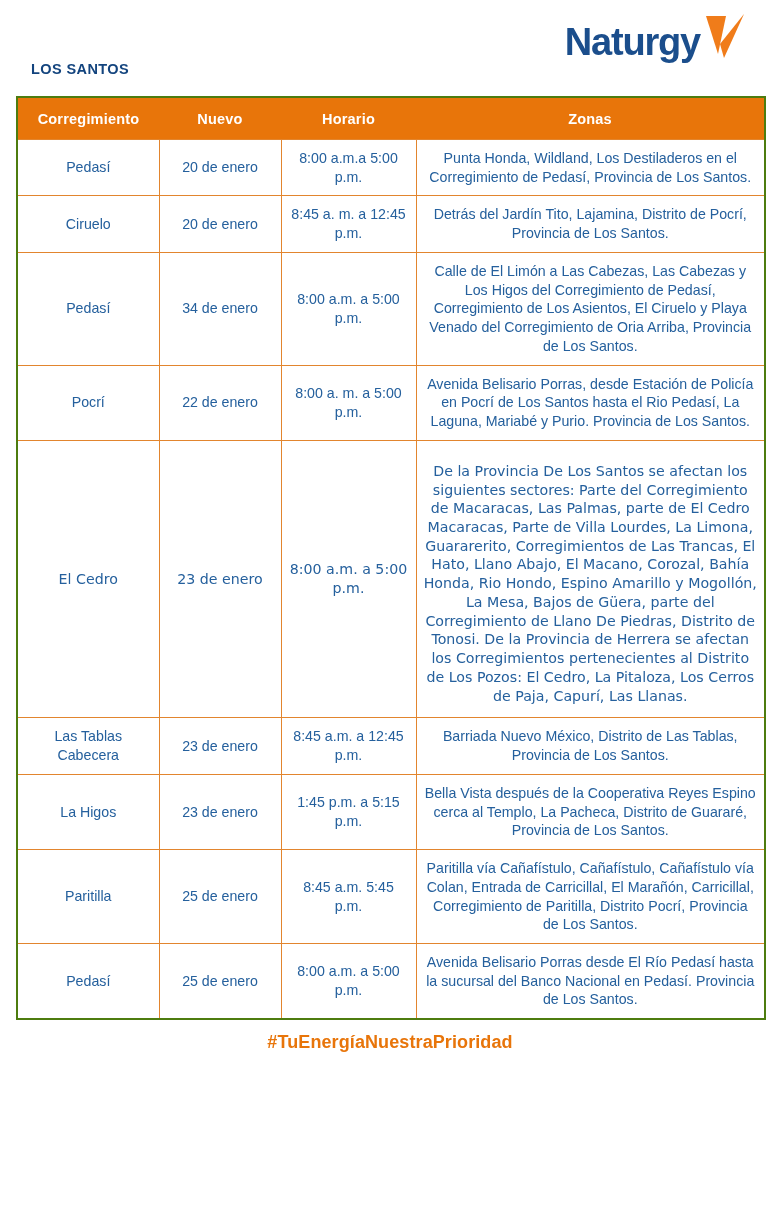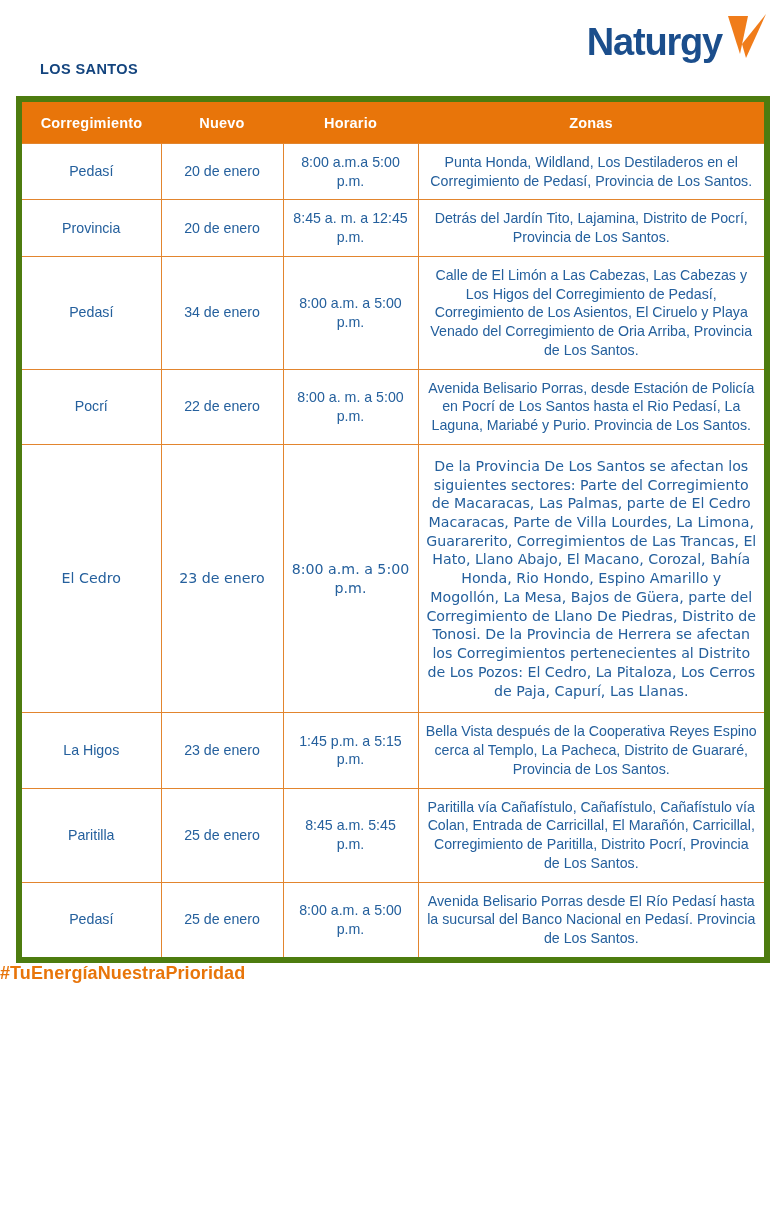--- a/index.html
+++ b/index.html
@@ -22,21 +22,21 @@
   }
 
   
   .top-bar {
     position: relative;
     height: 96px;
   }
   .brand {
     position: absolute;
     top: 22px;
-    right: 12px;
+    right: 34px;
     display: flex;
     align-items: center;
     gap: 2px;
   }
   .brand-word {
     font-family: "Liberation Sans", sans-serif;
     font-size: 38px;
     font-weight: bold;
     letter-spacing: -1.2px;
     color: #1B4E8C;
@@ -51,32 +51,31 @@
   }
   .region-title {
     position: absolute;
     left: 31px;
     top: 62px;
     font-size: 14.5px;
     font-weight: bold;
     letter-spacing: 0.4px;
     color: #13447E;
     line-height: 1;
-    margin-left: 9px;
   }
 
   
   .table-wrap {
     margin: 0 16px;
   }
   table.outage-table {
     width: 748px;
     border-collapse: collapse;
     table-layout: fixed;
-    border: 6px solid #4d7c0f;
+    border: 2px solid #4d7c0f;
   }
   table.outage-table thead th {
     background: #E8750A;
     color: #ffffff;
     font-size: 14.5px;
     font-weight: bold;
     letter-spacing: 0.2px;
     height: 41px;
     padding: 0 6px;
     border: none;
@@ -101,26 +100,28 @@
     padding-left: 16px;
     padding-right: 16px;
   }
   
   tr.row-alt-font td {
     font-family: "DejaVu Sans", sans-serif;
     font-size: 13.3px;
     line-height: 1.42;
   }
   tr.row-alt-font td.cell-zonas {
-    padding-top: 12px;
+    padding-top: 21px;
     padding-bottom: 12px;
   }
 
   
   .footer {
+    margin-top: 12px;
+    text-align: center;
   }
   .hashtag {
     display: inline-block;
     color: #E8750A;
     font-size: 18px;
     font-weight: bold;
     letter-spacing: 0.1px;
   }
 </style>
 </head>
@@ -160,21 +161,21 @@
       <tbody>
 
         <tr>
           <td class="cell-corregimiento">Pedasí</td>
           <td class="cell-fecha">20 de enero</td>
           <td class="cell-horario">8:00 a.m.a 5:00 p.m.</td>
           <td class="cell-zonas">Punta Honda, Wildland, Los Destiladeros en el Corregimiento de Pedasí, Provincia de Los Santos.</td>
         </tr>
 
         <tr>
-          <td class="cell-corregimiento">Provincia</td>
+          <td class="cell-corregimiento">Ciruelo</td>
           <td class="cell-fecha">20 de enero</td>
           <td class="cell-horario">8:45 a. m. a 12:45 p.m.</td>
           <td class="cell-zonas">Detrás del Jardín Tito, Lajamina, Distrito de Pocrí, Provincia de Los Santos.</td>
         </tr>
 
         <tr>
           <td class="cell-corregimiento">Pedasí</td>
           <td class="cell-fecha">34 de enero</td>
           <td class="cell-horario">8:00 a.m. a 5:00 p.m.</td>
           <td class="cell-zonas">Calle de El Limón a Las Cabezas, Las Cabezas y Los Higos del Corregimiento de Pedasí, Corregimiento de Los Asientos, El Ciruelo y Playa Venado del Corregimiento de Oria Arriba, Provincia de Los Santos.</td>
@@ -187,20 +188,26 @@
           <td class="cell-zonas">Avenida Belisario Porras, desde Estación de Policía en Pocrí de Los Santos hasta el Rio Pedasí, La Laguna, Mariabé y Purio. Provincia de Los Santos.</td>
         </tr>
 
         <tr class="row-alt-font">
           <td class="cell-corregimiento">El Cedro</td>
           <td class="cell-fecha">23 de enero</td>
           <td class="cell-horario">8:00 a.m. a 5:00 p.m.</td>
           <td class="cell-zonas">De la Provincia De Los Santos se afectan los siguientes sectores: Parte del Corregimiento de Macaracas, Las Palmas, parte de El Cedro Macaracas, Parte de Villa Lourdes, La Limona, Guararerito, Corregimientos de Las Trancas, El Hato, Llano Abajo, El Macano, Corozal, Bahía Honda, Rio Hondo, Espino Amarillo y Mogollón, La Mesa, Bajos de Güera, parte del Corregimiento de Llano De Piedras, Distrito de Tonosi. De la Provincia de Herrera se afectan los Corregimientos pertenecientes al Distrito de Los Pozos: El Cedro, La Pitaloza, Los Cerros de Paja, Capurí, Las Llanas.</td>
         </tr>
 
+        <tr>
+          <td class="cell-corregimiento">Las Tablas Cabecera</td>
+          <td class="cell-fecha">23 de enero</td>
+          <td class="cell-horario">8:45 a.m. a 12:45 p.m.</td>
+          <td class="cell-zonas">Barriada Nuevo México, Distrito de Las Tablas, Provincia de Los Santos.</td>
+        </tr>
 
         <tr>
           <td class="cell-corregimiento">La Higos</td>
           <td class="cell-fecha">23 de enero</td>
           <td class="cell-horario">1:45 p.m. a 5:15 p.m.</td>
           <td class="cell-zonas">Bella Vista después de la Cooperativa Reyes Espino cerca al Templo, La Pacheca, Distrito de Guararé, Provincia de Los Santos.</td>
         </tr>
 
         <tr>
           <td class="cell-corregimiento">Paritilla</td>

